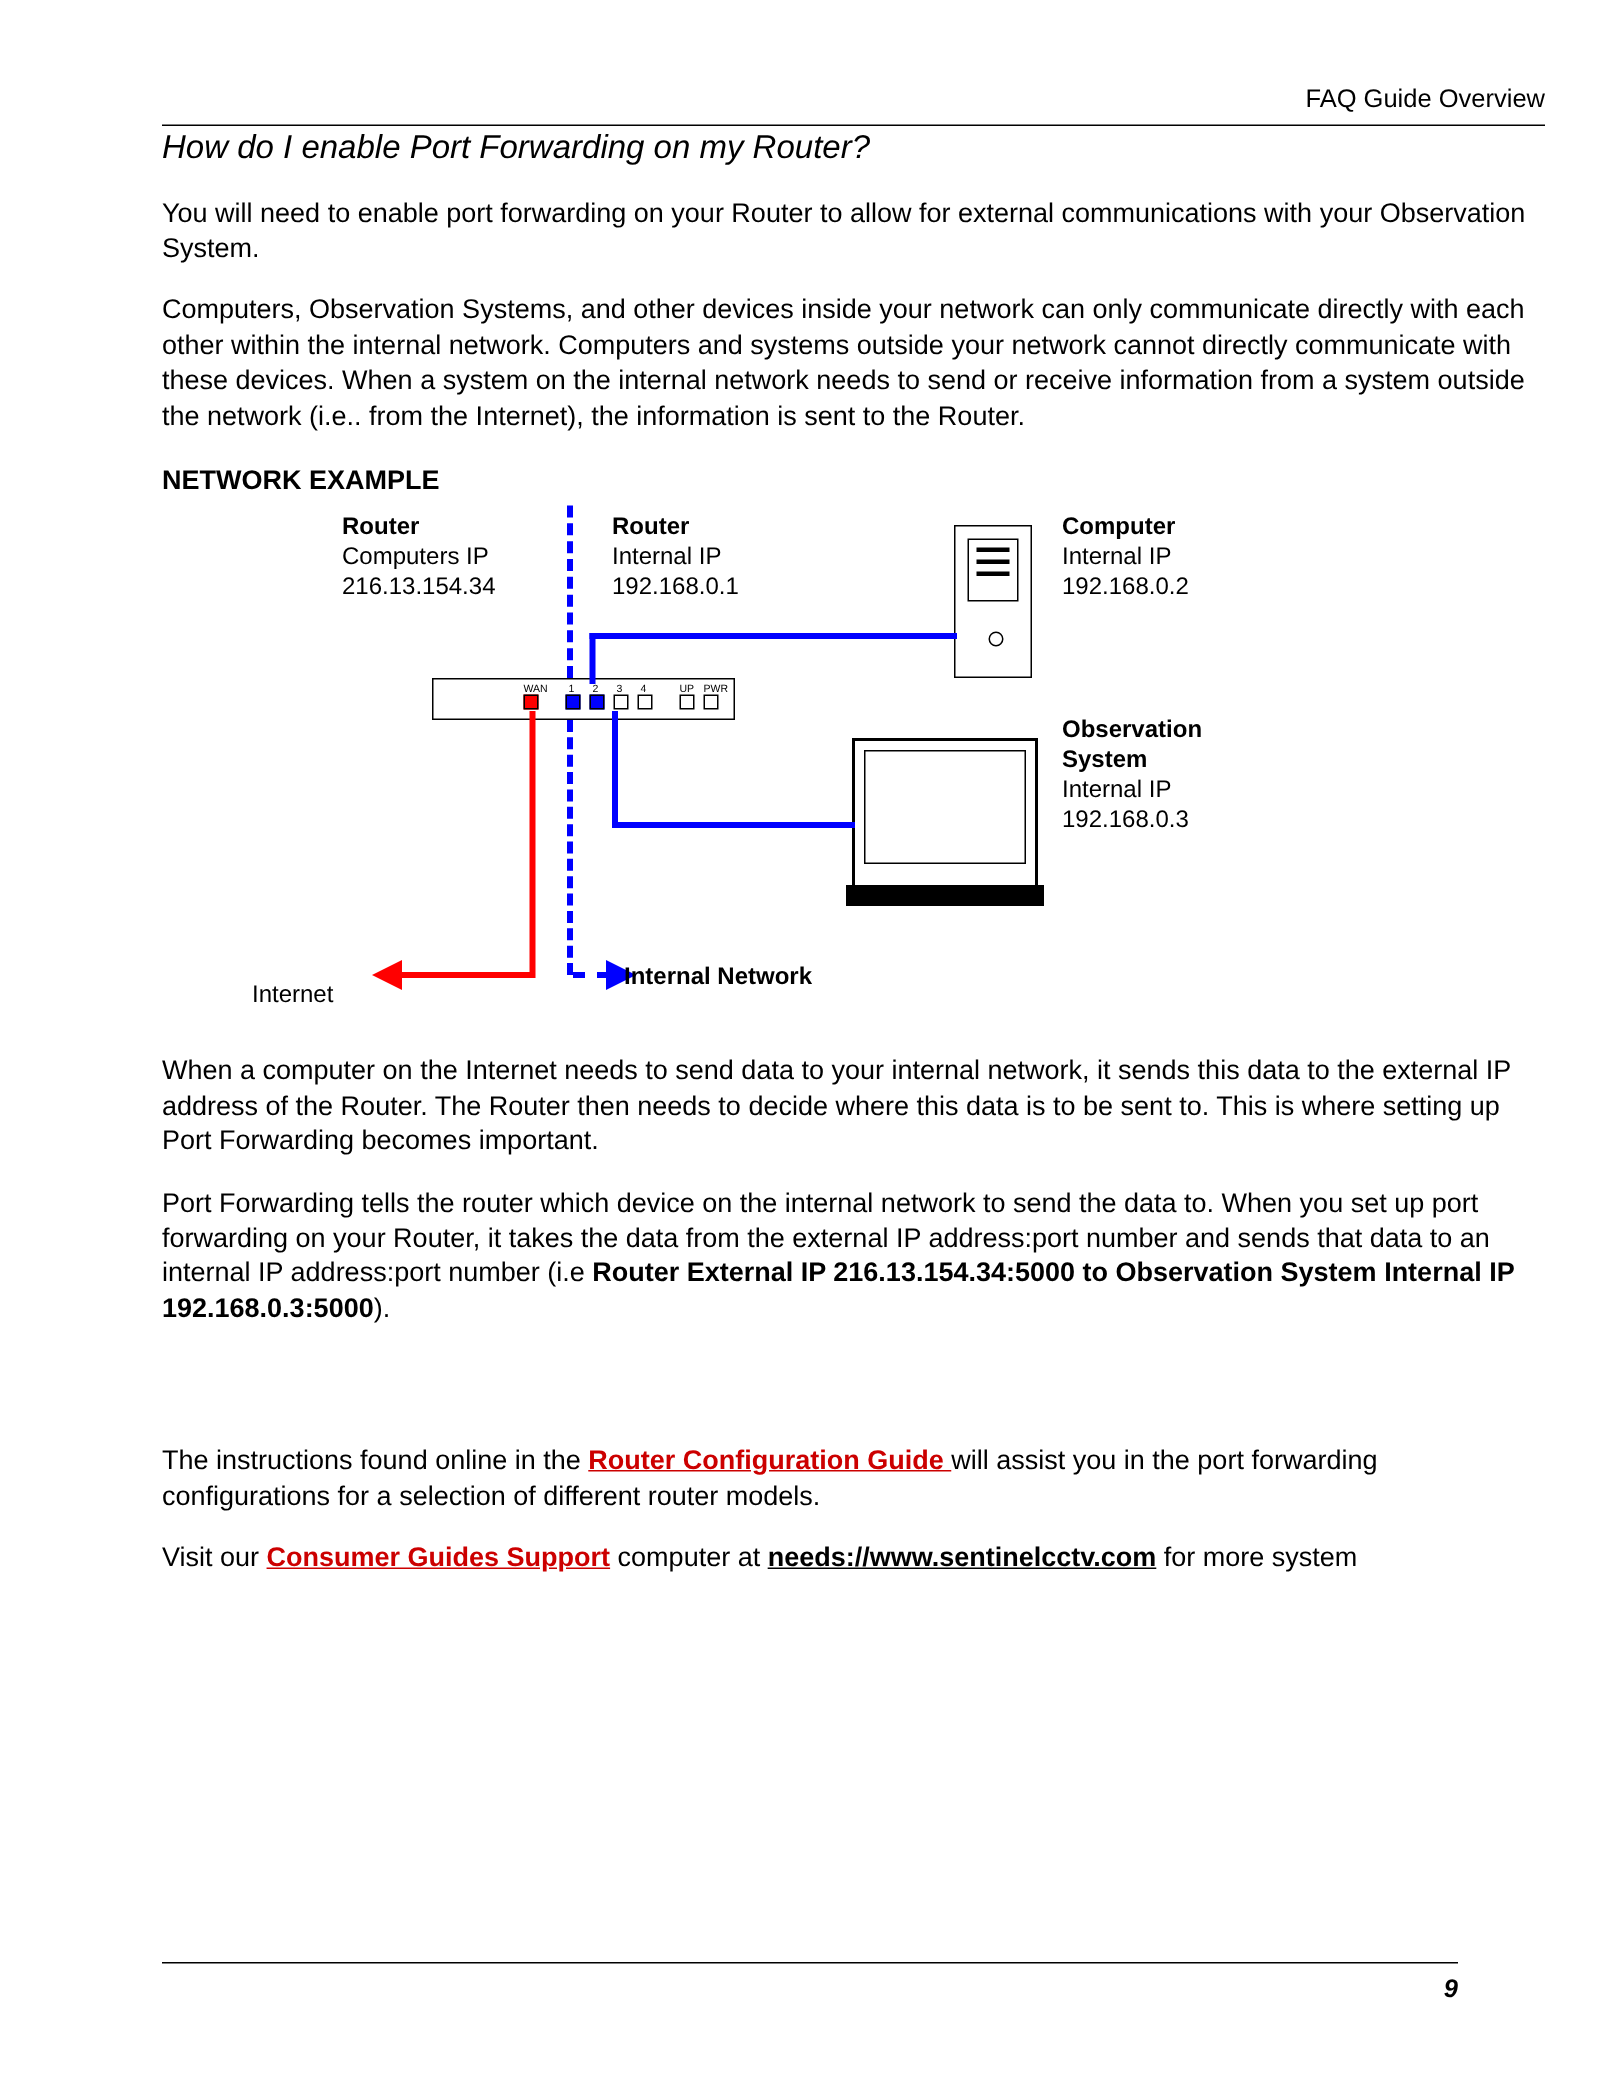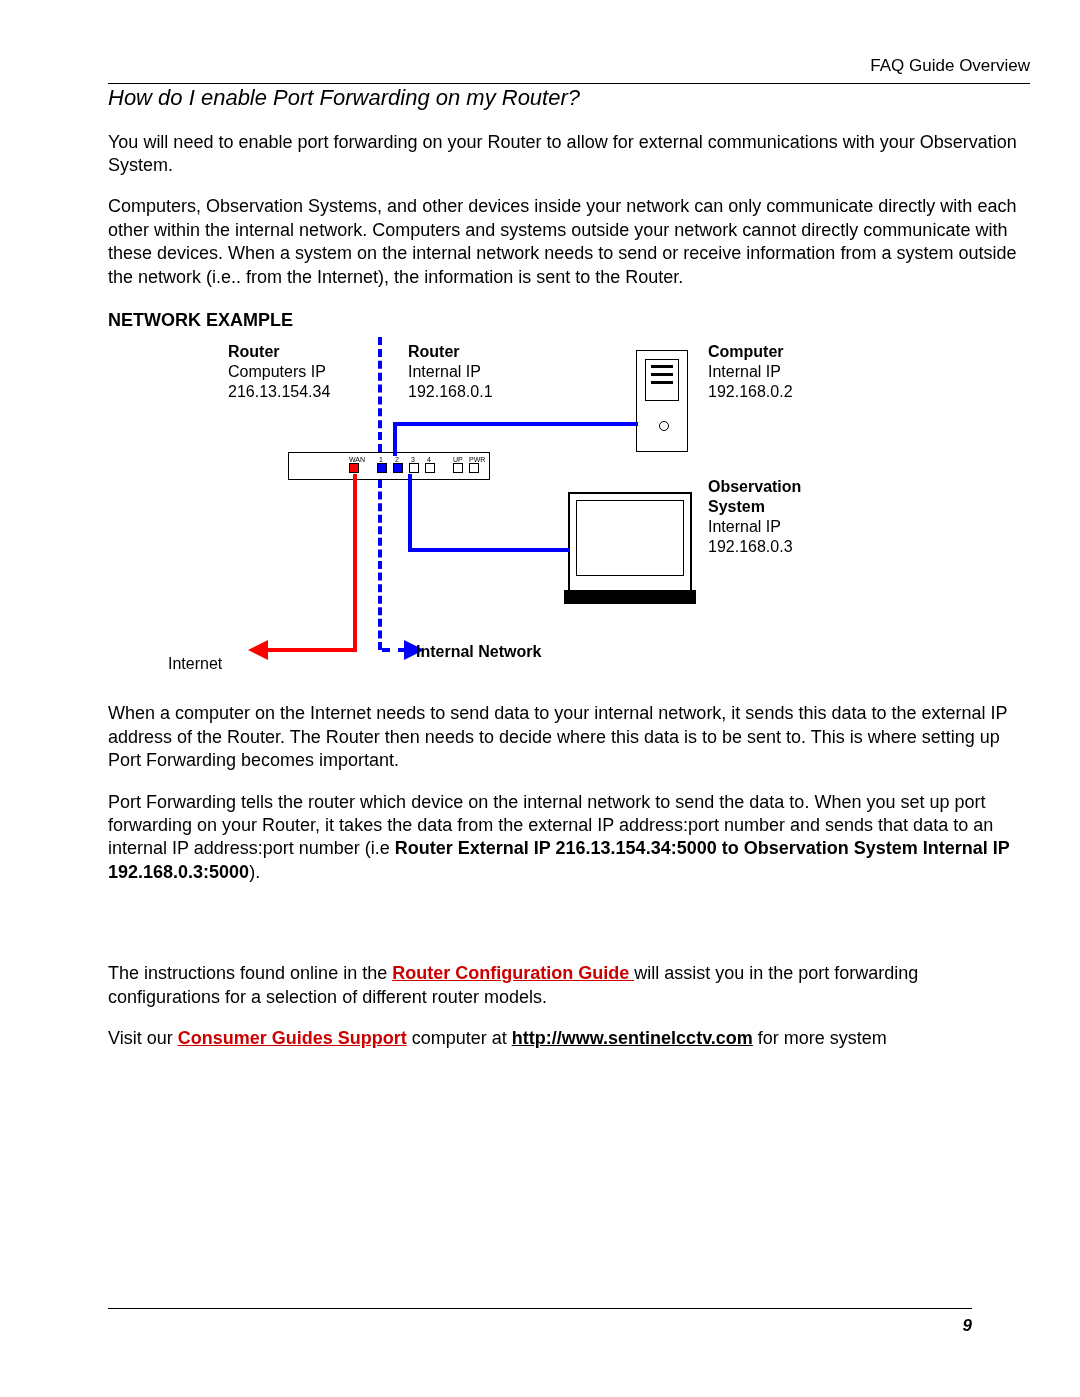--- a/index.html
+++ b/index.html
@@ -263,20 +263,20 @@
     <span>Port Forwarding tells the router which device on the internal network to send the data to. When you set up port forwarding on your Router, it takes the data from the external IP address:port number and sends that data to an internal IP address:port number (i.e </span><span class="bold">Router External IP 216.13.154.34:5000 to Observation System Internal IP 192.168.0.3:5000</span><span>).</span>
   </p>
 
   <div style="height:60px"></div>
 
   <p>
     <span>The instructions found online in the </span><a href="#" class="doc-link">Router Configuration Guide </a><span>will assist you in the port forwarding configurations for a selection of different router models.</span>
   </p>
 
   <p>
-    <span>Visit our </span><a href="#" class="doc-link">Consumer Guides Support</a><span> computer at </span><a href="#" class="url-link">http://www.sentinelcctv.com</a><span> for more system</span>
+    <span>Visit our </span><a href="#" class="doc-link">Consumer Guides Support</a><span> computer at </span><a href="#" class="url-link">needs://www.sentinelcctv.com</a><span> for more system</span>
   </p>
 
   <div class="footer-area">
     <hr class="rule">
     <div class="page-num">9</div>
   </div>
 </div>
 
 </body></html>

